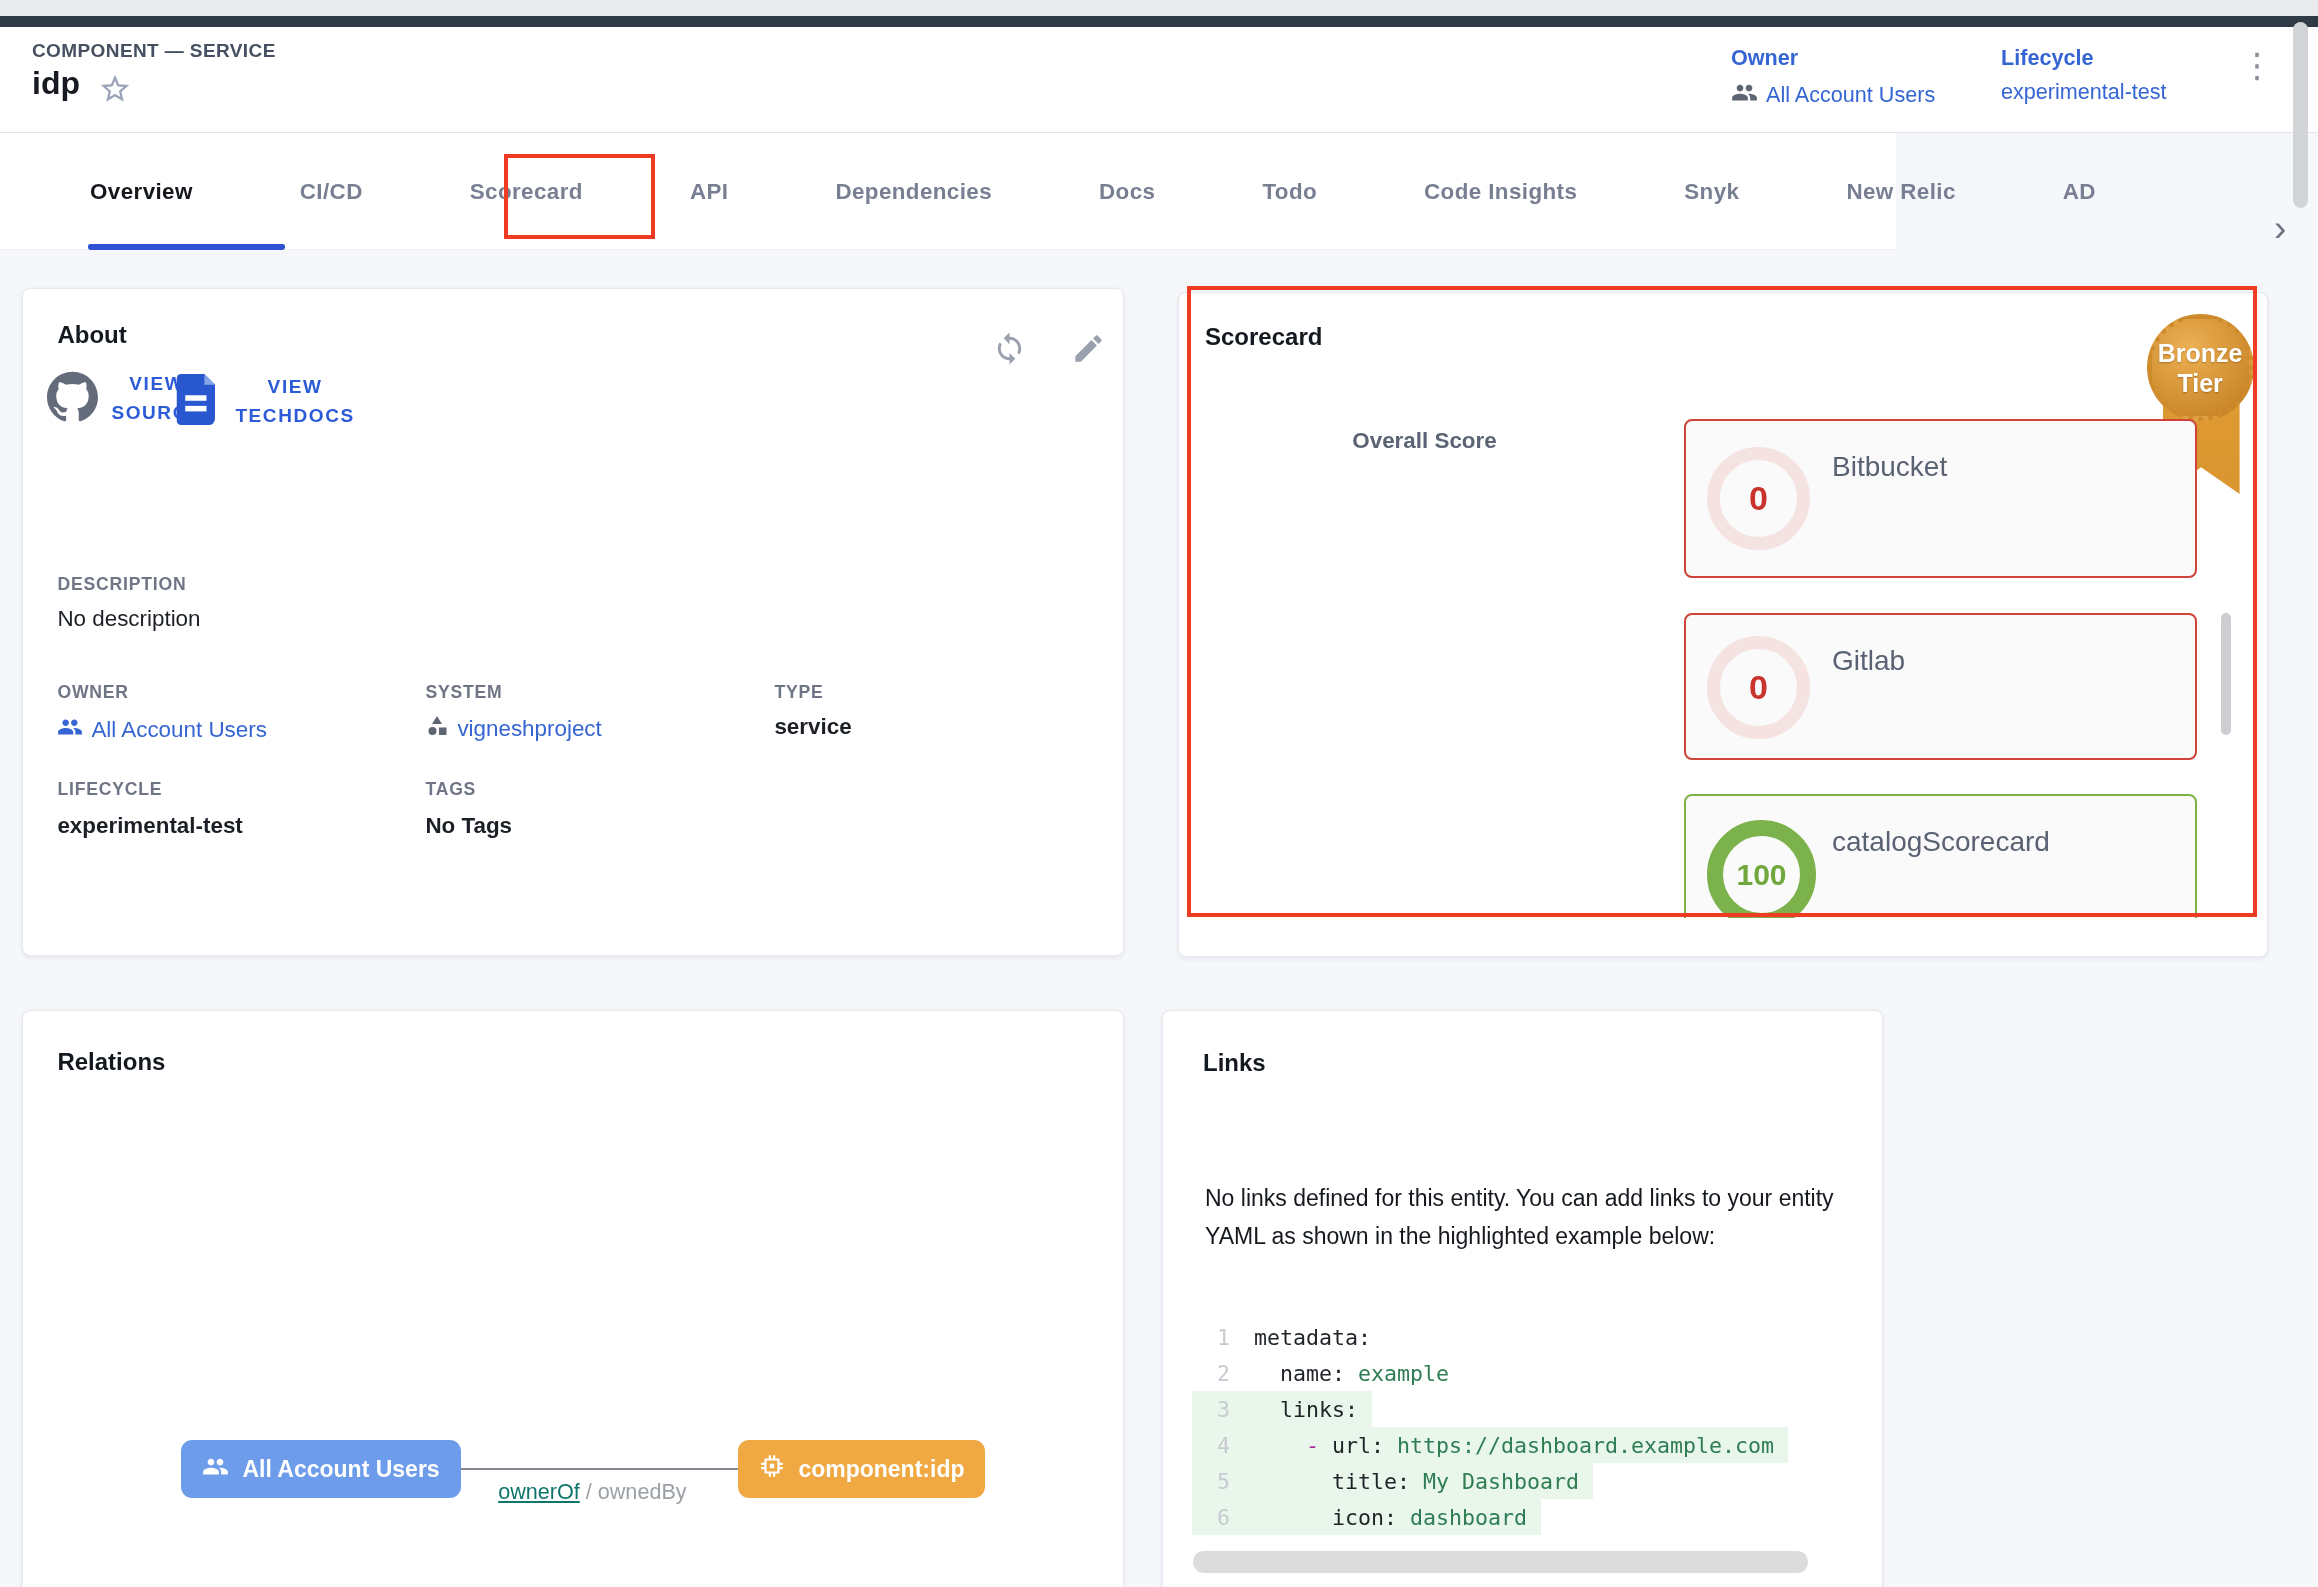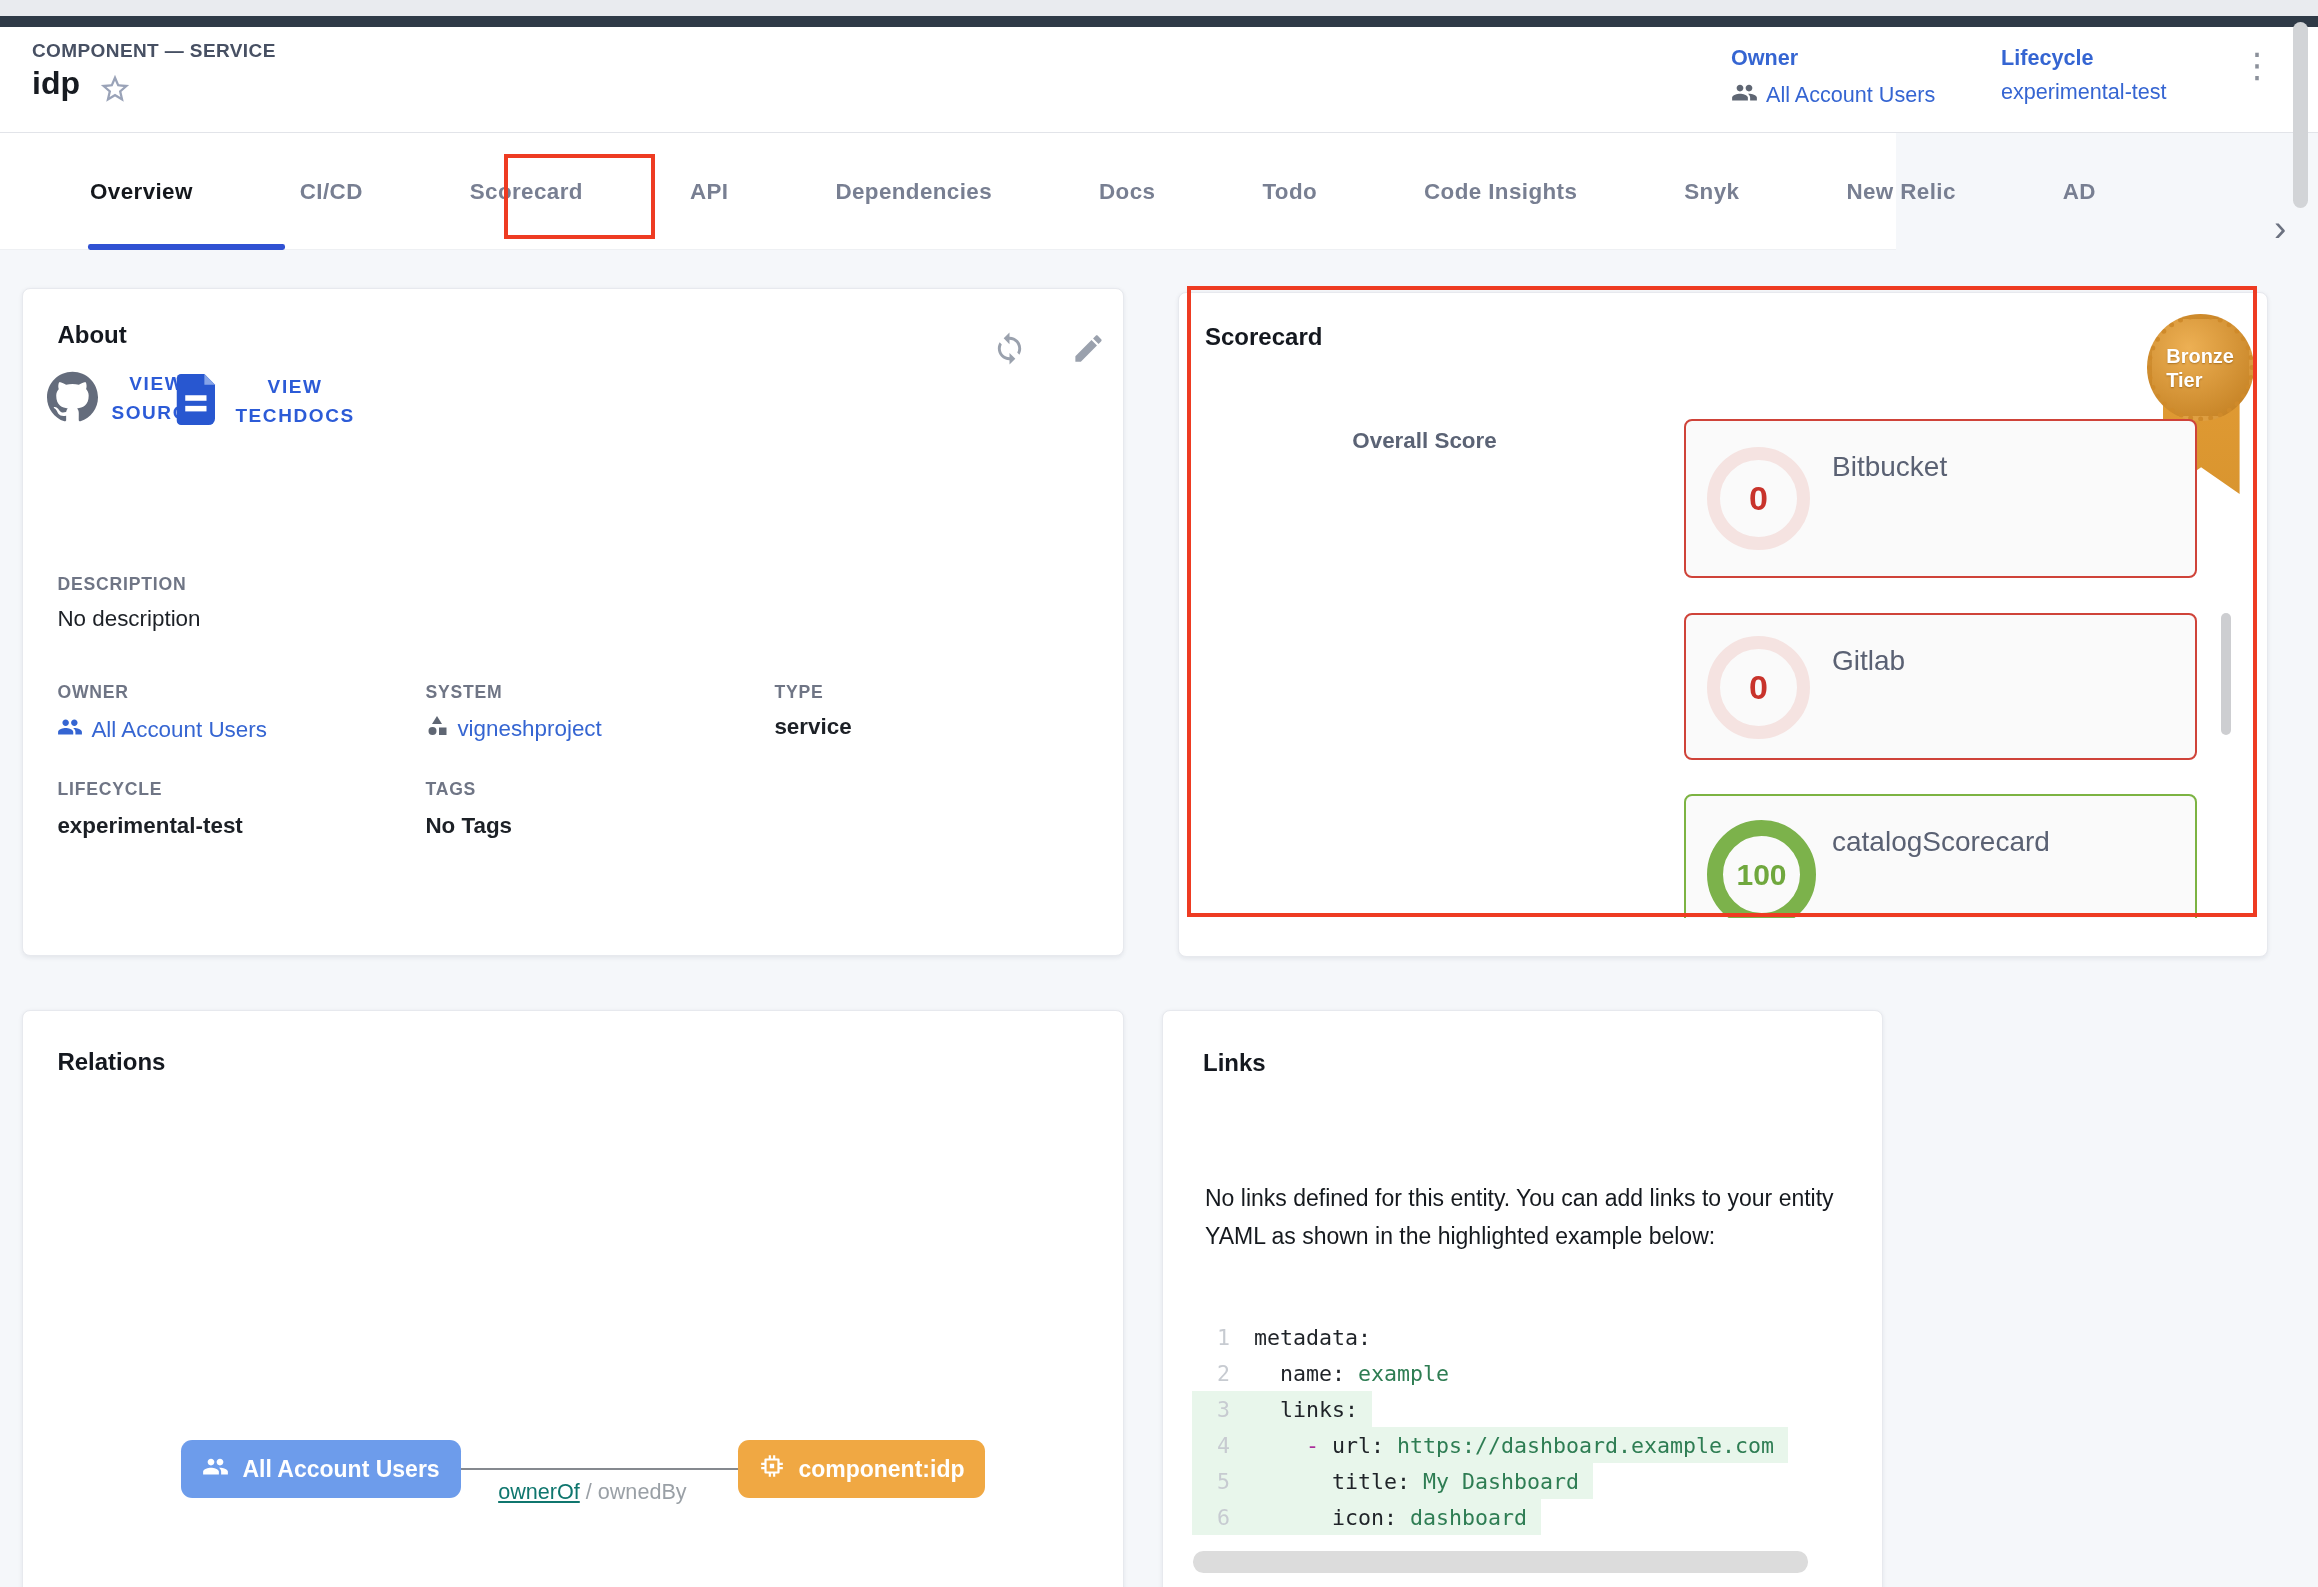--- a/index.html
+++ b/index.html
@@ -66,21 +66,21 @@
   .sc-scrollbar{position:absolute;left:1042px;top:320px;width:10.4px;height:122px;background:#cdced1;border-radius:5.6px;cursor:pointer;}
 
   
   .badge{position:absolute;left:966px;top:21px;width:112px;height:189px;}
   .badge .ribbon{position:absolute;left:17.6px;top:77px;width:77px;height:103px;
     background:linear-gradient(#e09a33,#d9952f);
     clip-path:polygon(0 0,100% 0,100% 100%,50% 74%,0 100%);}
   .badge .medal{position:absolute;left:1.6px;top:0;width:107px;height:107px;border-radius:50%;
     background:radial-gradient(circle at 38% 30%,#edb054,#c07c1e);
     border:5.6px dotted #cf8a2a;display:flex;align-items:center;justify-content:center;}
-  .badge .medal span{color:#fff;font-size:20px;font-weight:700;text-align:left;line-height:1.2;
+  .badge .medal span{color:#fff;font-size:25px;font-weight:700;text-align:center;line-height:1.2;
     text-shadow:0 0.8px 1.6px rgba(120,70,0,.5);}
 
   
   .node{position:absolute;height:58px;border-radius:11.2px;display:flex;align-items:center;gap:13px;
     padding:0 21px;color:#fff;font-size:23px;font-weight:600;cursor:pointer;white-space:nowrap;}
   .node.blue{background:#6d9ceb;}
   .node.orange{background:#f0a843;}
   .edge-line{position:absolute;height:2.4px;background:#85898f;}
   .edge-label{position:absolute;font-size:21.6px;text-align:center;}
   .edge-label .p{color:#0f766e;text-decoration:underline;}

